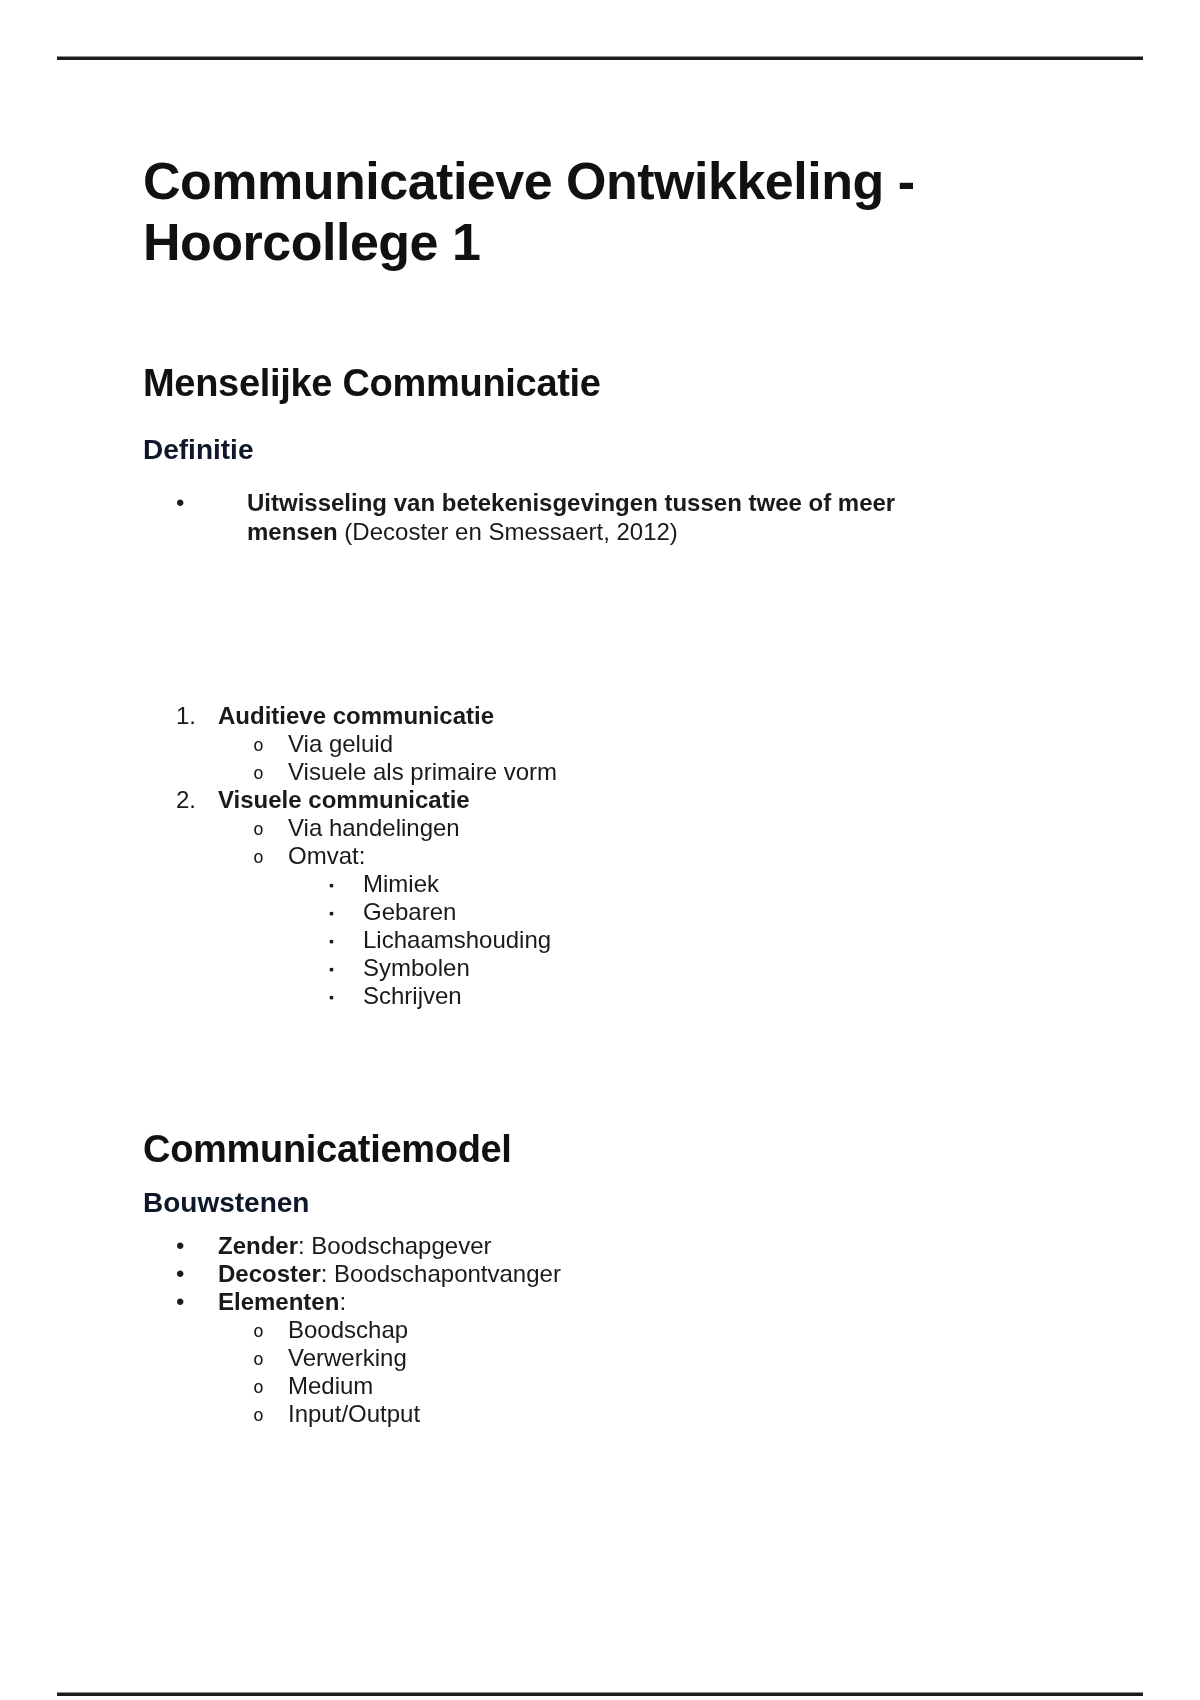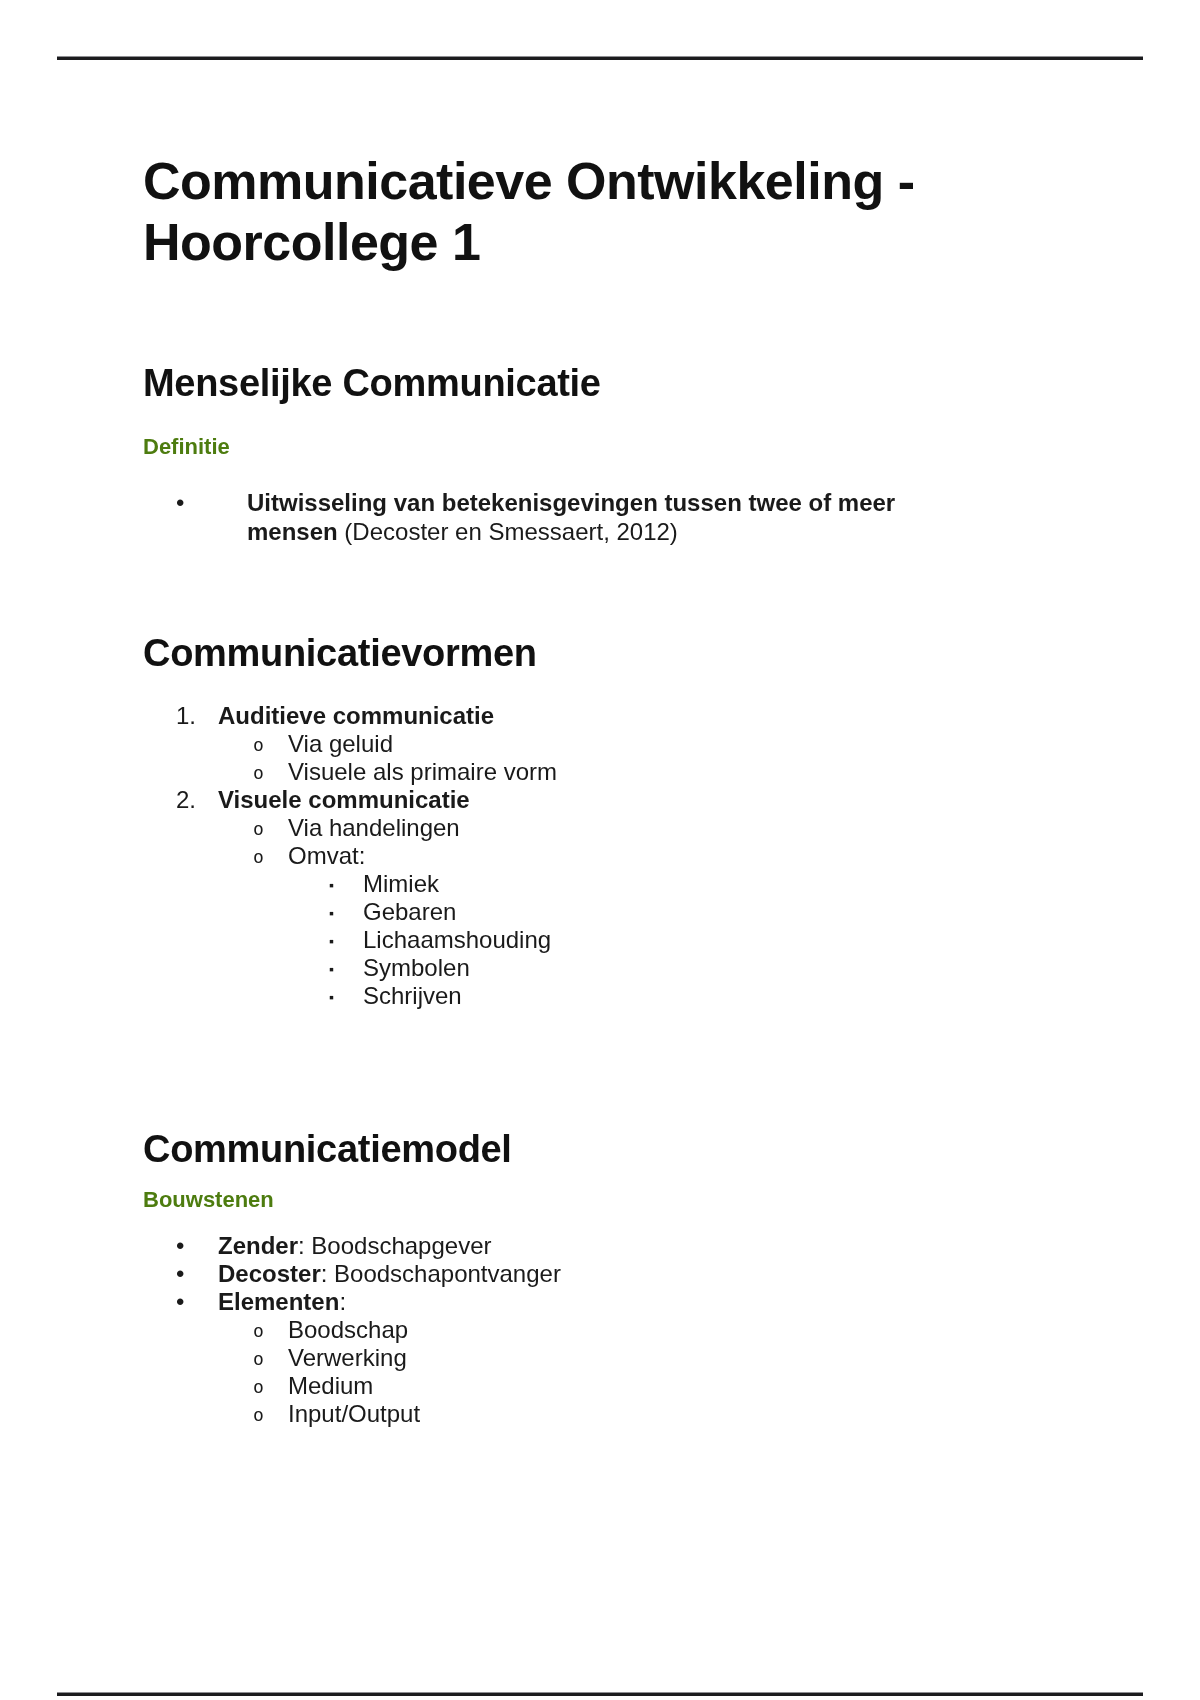--- a/index.html
+++ b/index.html
@@ -46,23 +46,23 @@
     letter-spacing: -0.3px;
     color: #111111;
     white-space: nowrap;
   }
   .h2-menselijke { top: 362px; text-align: right; }
   .h2-vormen     { top: 632px; }
   .h2-model      { top: 1104px; margin-top: 24px; }
   .h3 {
     position: absolute;
     left: 143px;
-    font-size: 22px;
+    font-size: 28px;
     font-weight: bold;
-    color: #4d7c0f;
+    color: #0f172a;
     white-space: nowrap;
   }
   .h3-definitie  { top: 434px; }
   .h3-bouwstenen { top: 1187px; }
 
   .list-block {
     position: absolute;
     left: 143px;
     font-size: 24px;
     color: #1a1a1a;
@@ -108,21 +108,20 @@
 
   <div class="h3 h3-definitie">Definitie</div>
 
   <div class="list-block def-list">
     <div class="row lvl1">
       <span class="marker m-disc">•</span>
       <span class="def-text"><span class="bold">Uitwisseling van betekenisgevingen tussen twee of meer mensen</span><span> (Decoster en Smessaert, 2012)</span></span>
     </div>
   </div>
 
-  <div class="h2 h2-vormen">Communicatievormen</div>
 
   <div class="list-block vormen-list">
     <div class="row lvl1">
       <span class="marker m-num">1.</span>
       <span class="bold">Auditieve communicatie</span>
     </div>
     <div class="row lvl2">
       <span class="marker m-circle">o</span>
       <span>Via geluid</span>
     </div>

